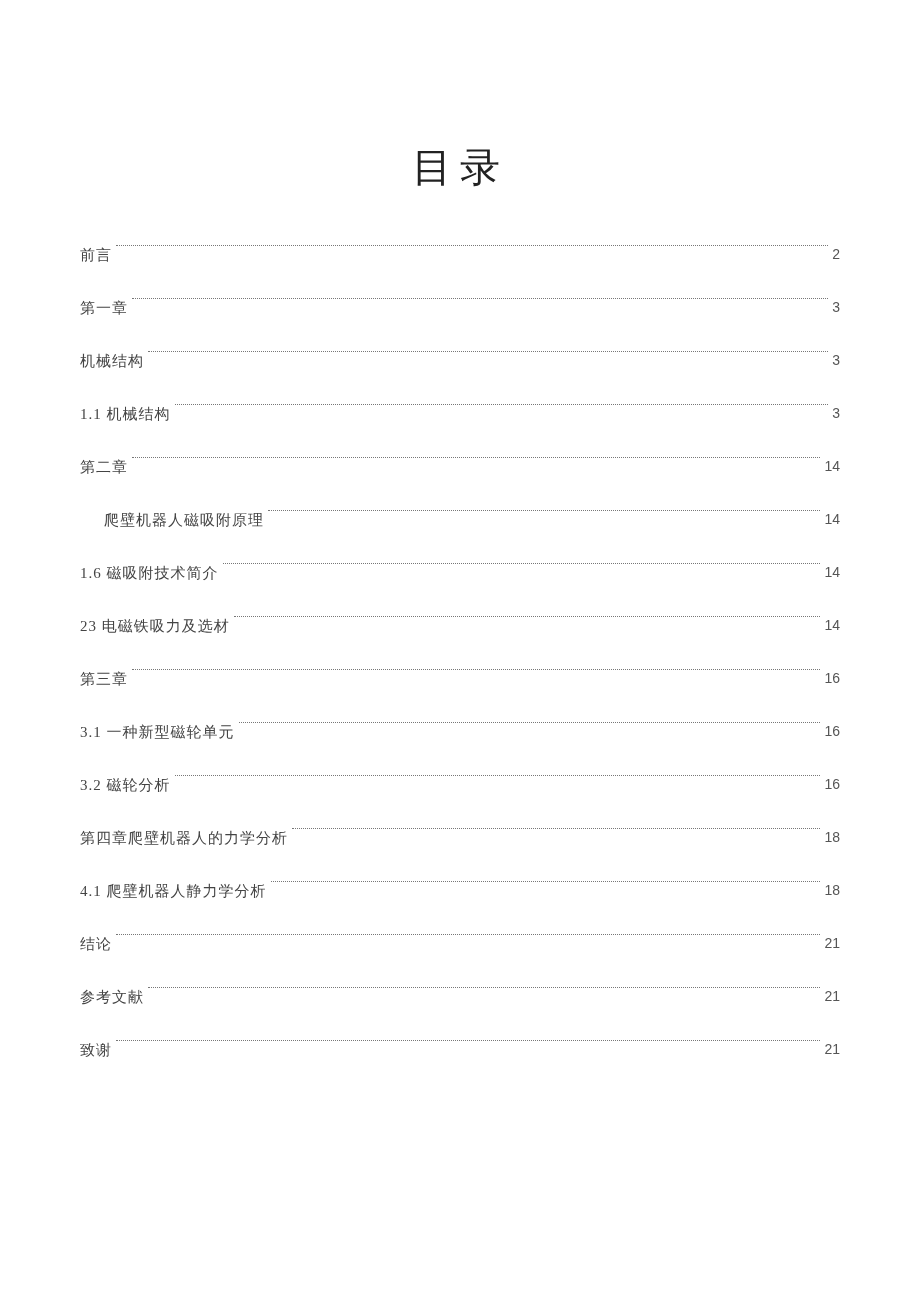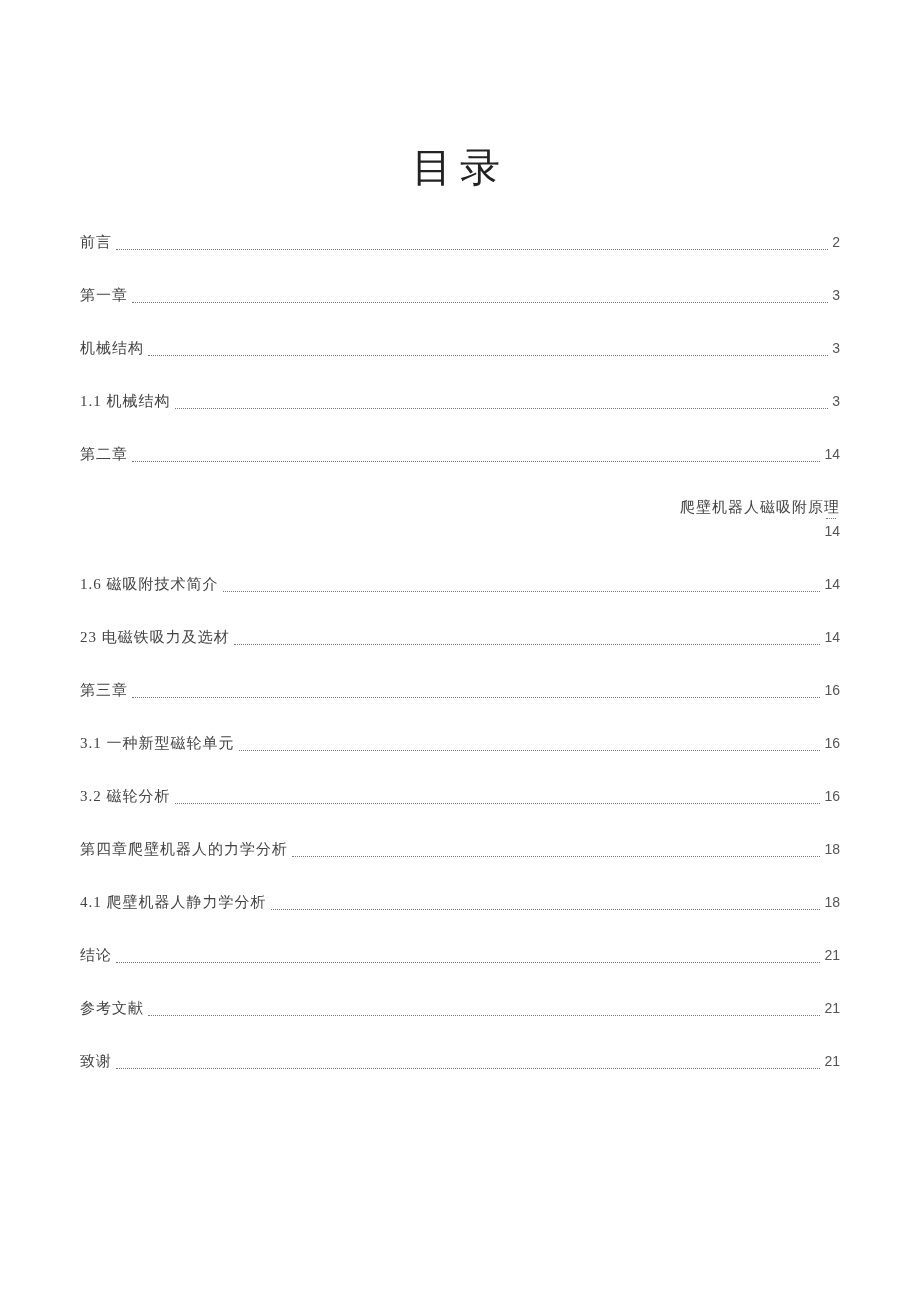--- a/index.html
+++ b/index.html
@@ -11,39 +11,38 @@
       background: #ffffff;
       width: 920px;
       height: 1301px;
       font-family: "SimSun", "宋体", serif;
       color: #333;
       padding: 140px 80px 80px 80px;
     }
     .title {
       font-size: 40px;
       text-align: center;
-      margin-bottom: 37px;
+      margin-bottom: 50px;
       font-weight: normal;
       letter-spacing: 8px;
       color: #222;
     }
     .toc-list {
       list-style: none;
     }
     .toc-item {
       display: flex;
-      align-items: flex-end;
+      align-items: flex-start;
       font-size: 15px;
       color: #444;
       margin-bottom: 32px;
       line-height: 1.4;
     }
     .toc-item.indent {
       padding-left: 24px;
-      flex-direction: column;
     }
     .toc-label {
       white-space: nowrap;
       letter-spacing: 1px;
     }
     .toc-dots {
       flex: 1;
       border-bottom: 1.5px dotted #777;
       margin: 0 4px 3px 4px;
       min-width: 10px;

